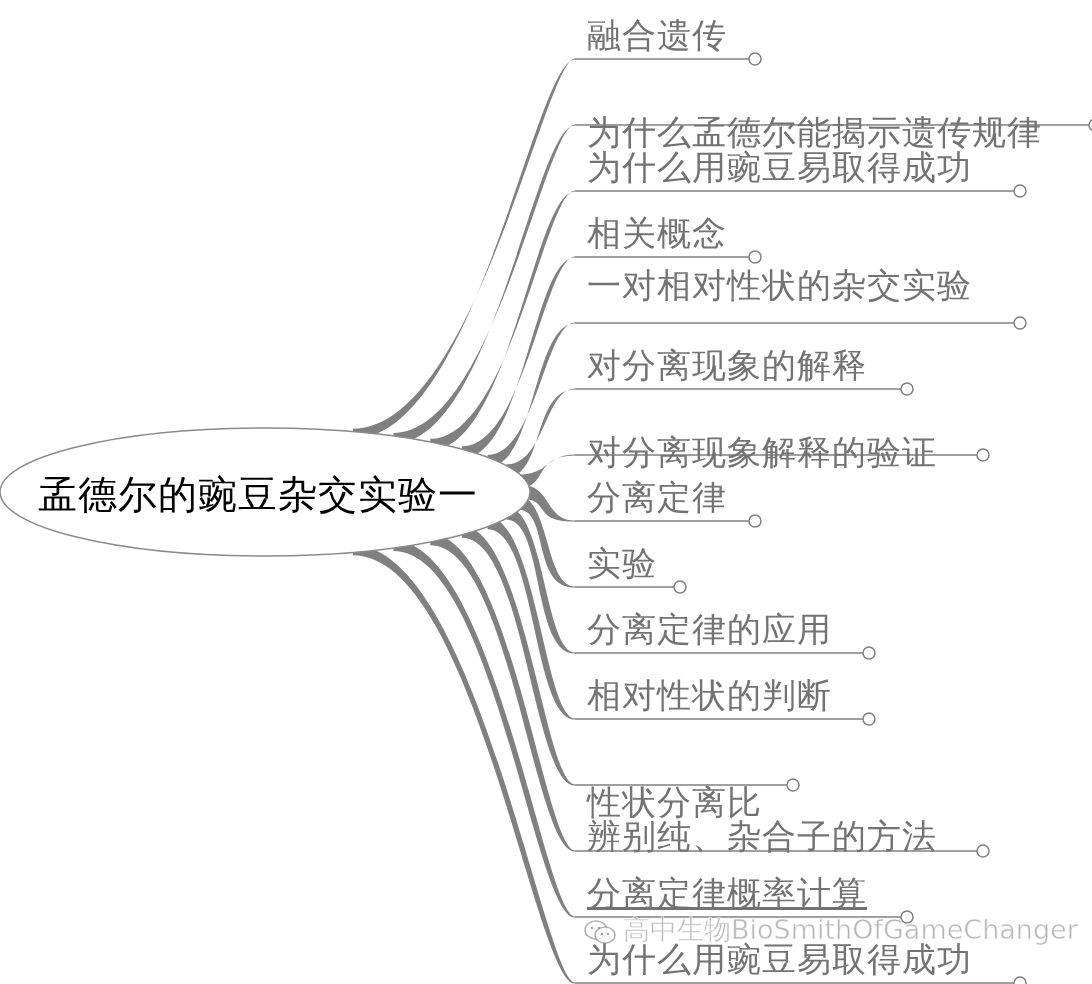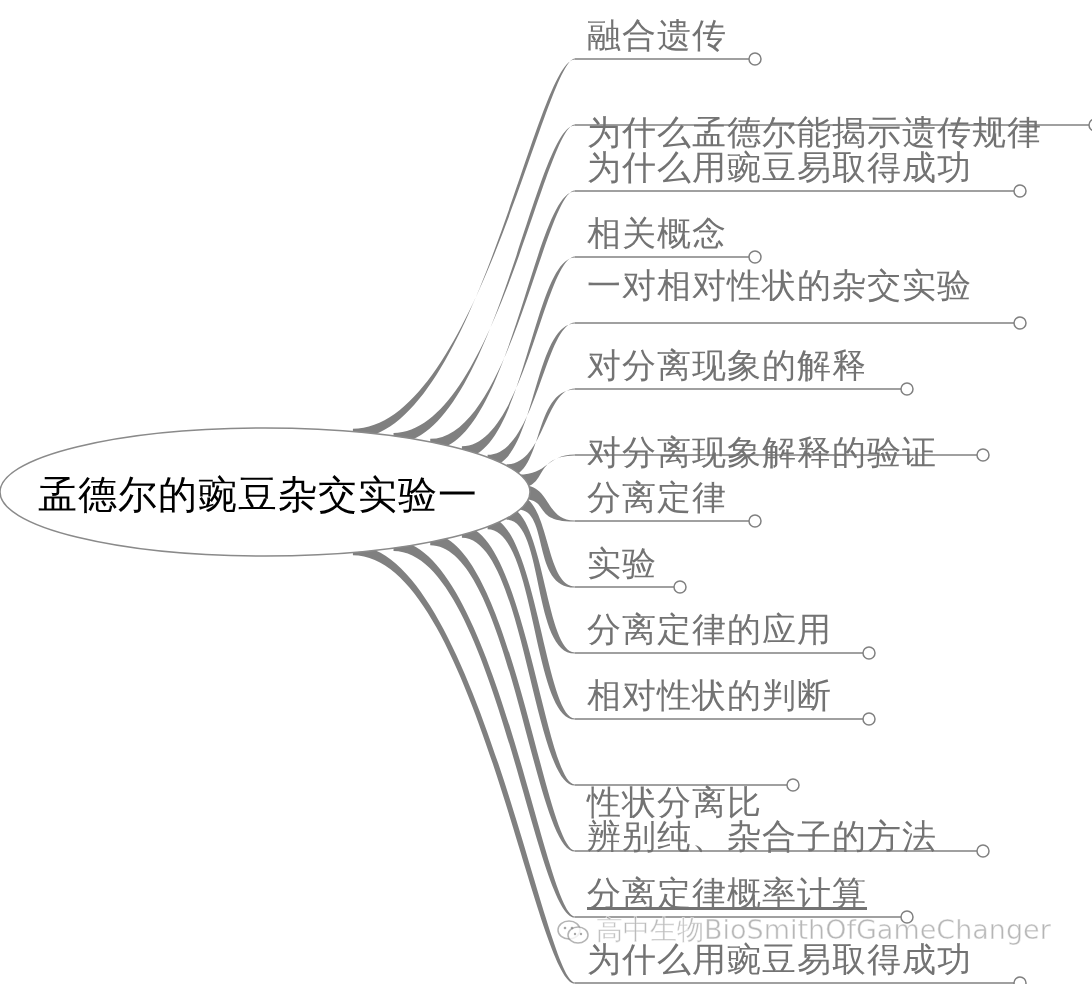--- a/index.html
+++ b/index.html
@@ -3,21 +3,21 @@
 <meta charset="utf-8">
 <style>
   html, body { margin:0; padding:0; background:#ffffff; }
   body { width:1092px; height:984px; position:relative; overflow:hidden;
          font-family: "DejaVu Serif", "Liberation Serif", serif; }
   svg#branches { position:absolute; left:0; top:0; }
   .root-label { position:absolute; left:38px; top:470px; width:470px;
     font-size:39px; color:#000; letter-spacing:1px; white-space:nowrap; line-height:50px; }
   .node-label { position:absolute; left:587px; font-size:34px; color:#737373;
     white-space:nowrap; line-height:44px; letter-spacing:1px; }
-  .watermark { position:absolute; left:556px; top:912px; font-size:27px;
+  .watermark { position:absolute; left:583px; top:912px; font-size:27px;
     color:rgba(120,120,120,0.55); white-space:nowrap;
     font-family:"DejaVu Sans","Liberation Sans",sans-serif;
     -webkit-text-stroke:1px rgba(255,255,255,0.6); }
   .wm-icon { display:inline-block; width:34px; height:26px; vertical-align:middle; margin-right:6px; }
 </style>
 </head>
 <body>
 
 <svg id="branches" width="1092" height="984">
     <path d="M 352.9162778418632 428.6638821016108 C 475.0623250288385 428.6638821016108, 545 59, 575 58.4 L 575 59.6 C 535 60, 475.0623250288385 438.6638821016108, 352.9162778418632 438.6638821016108 Z" fill="#808080"></path>

